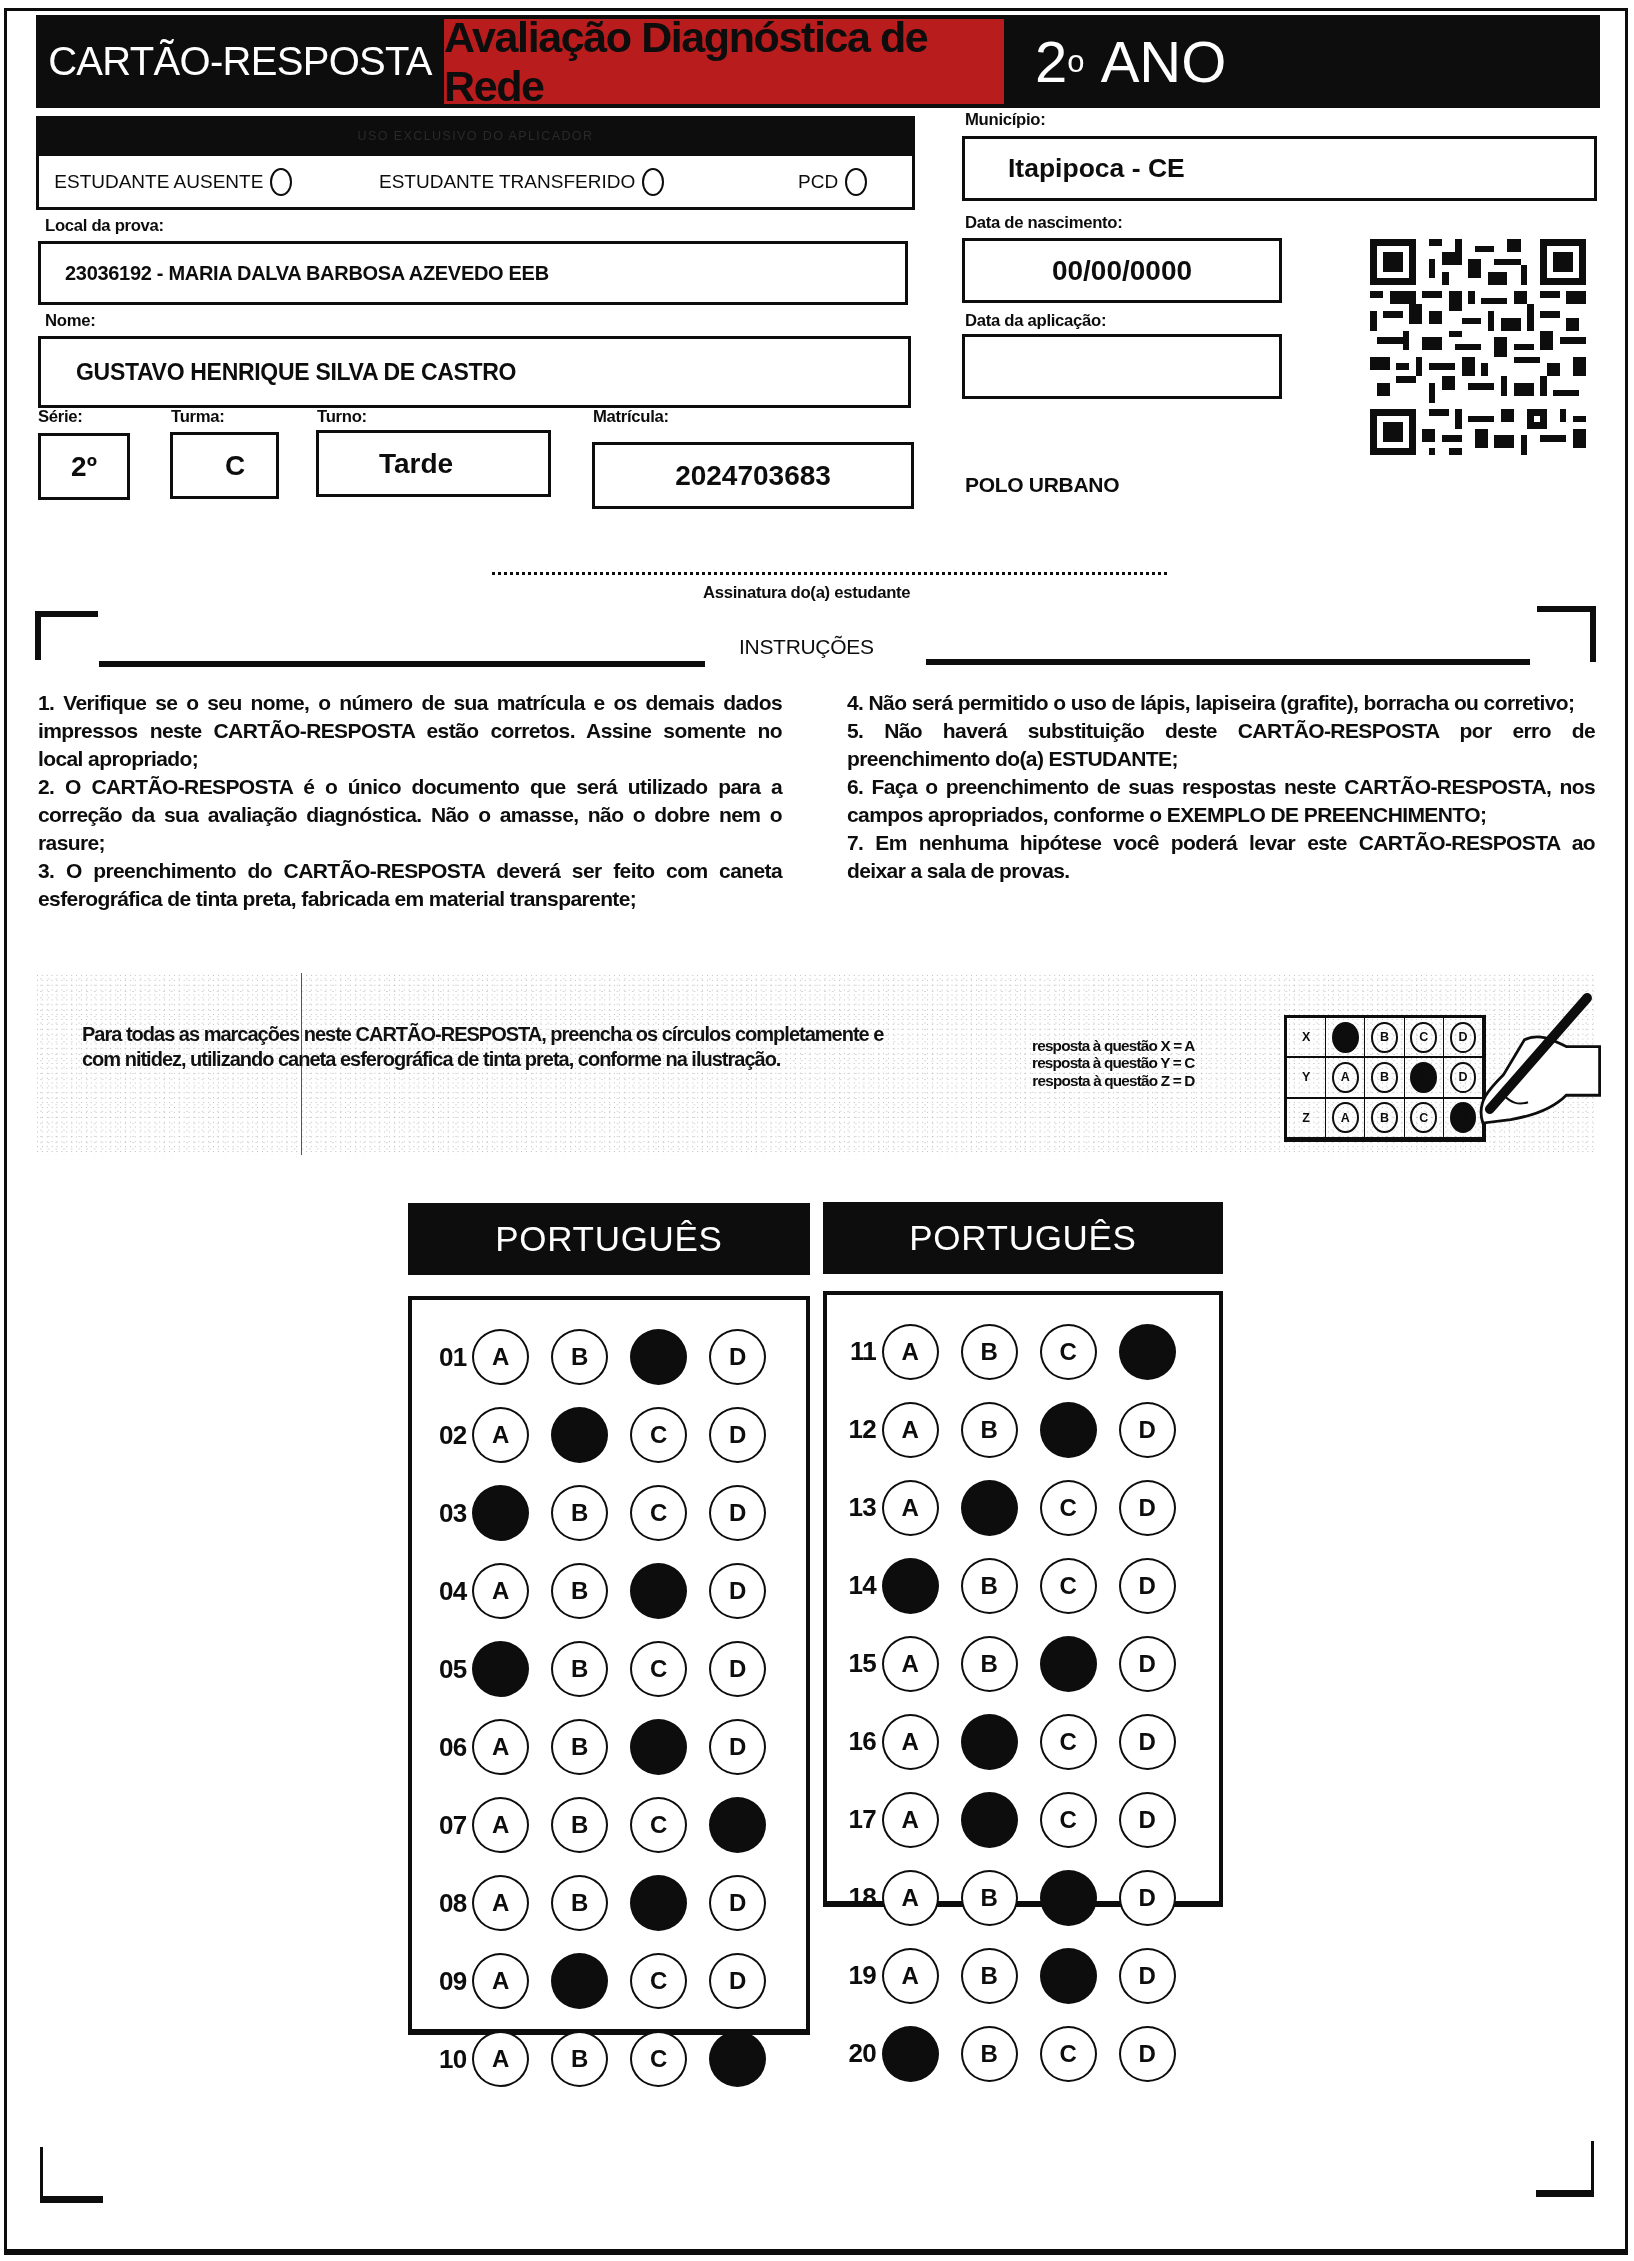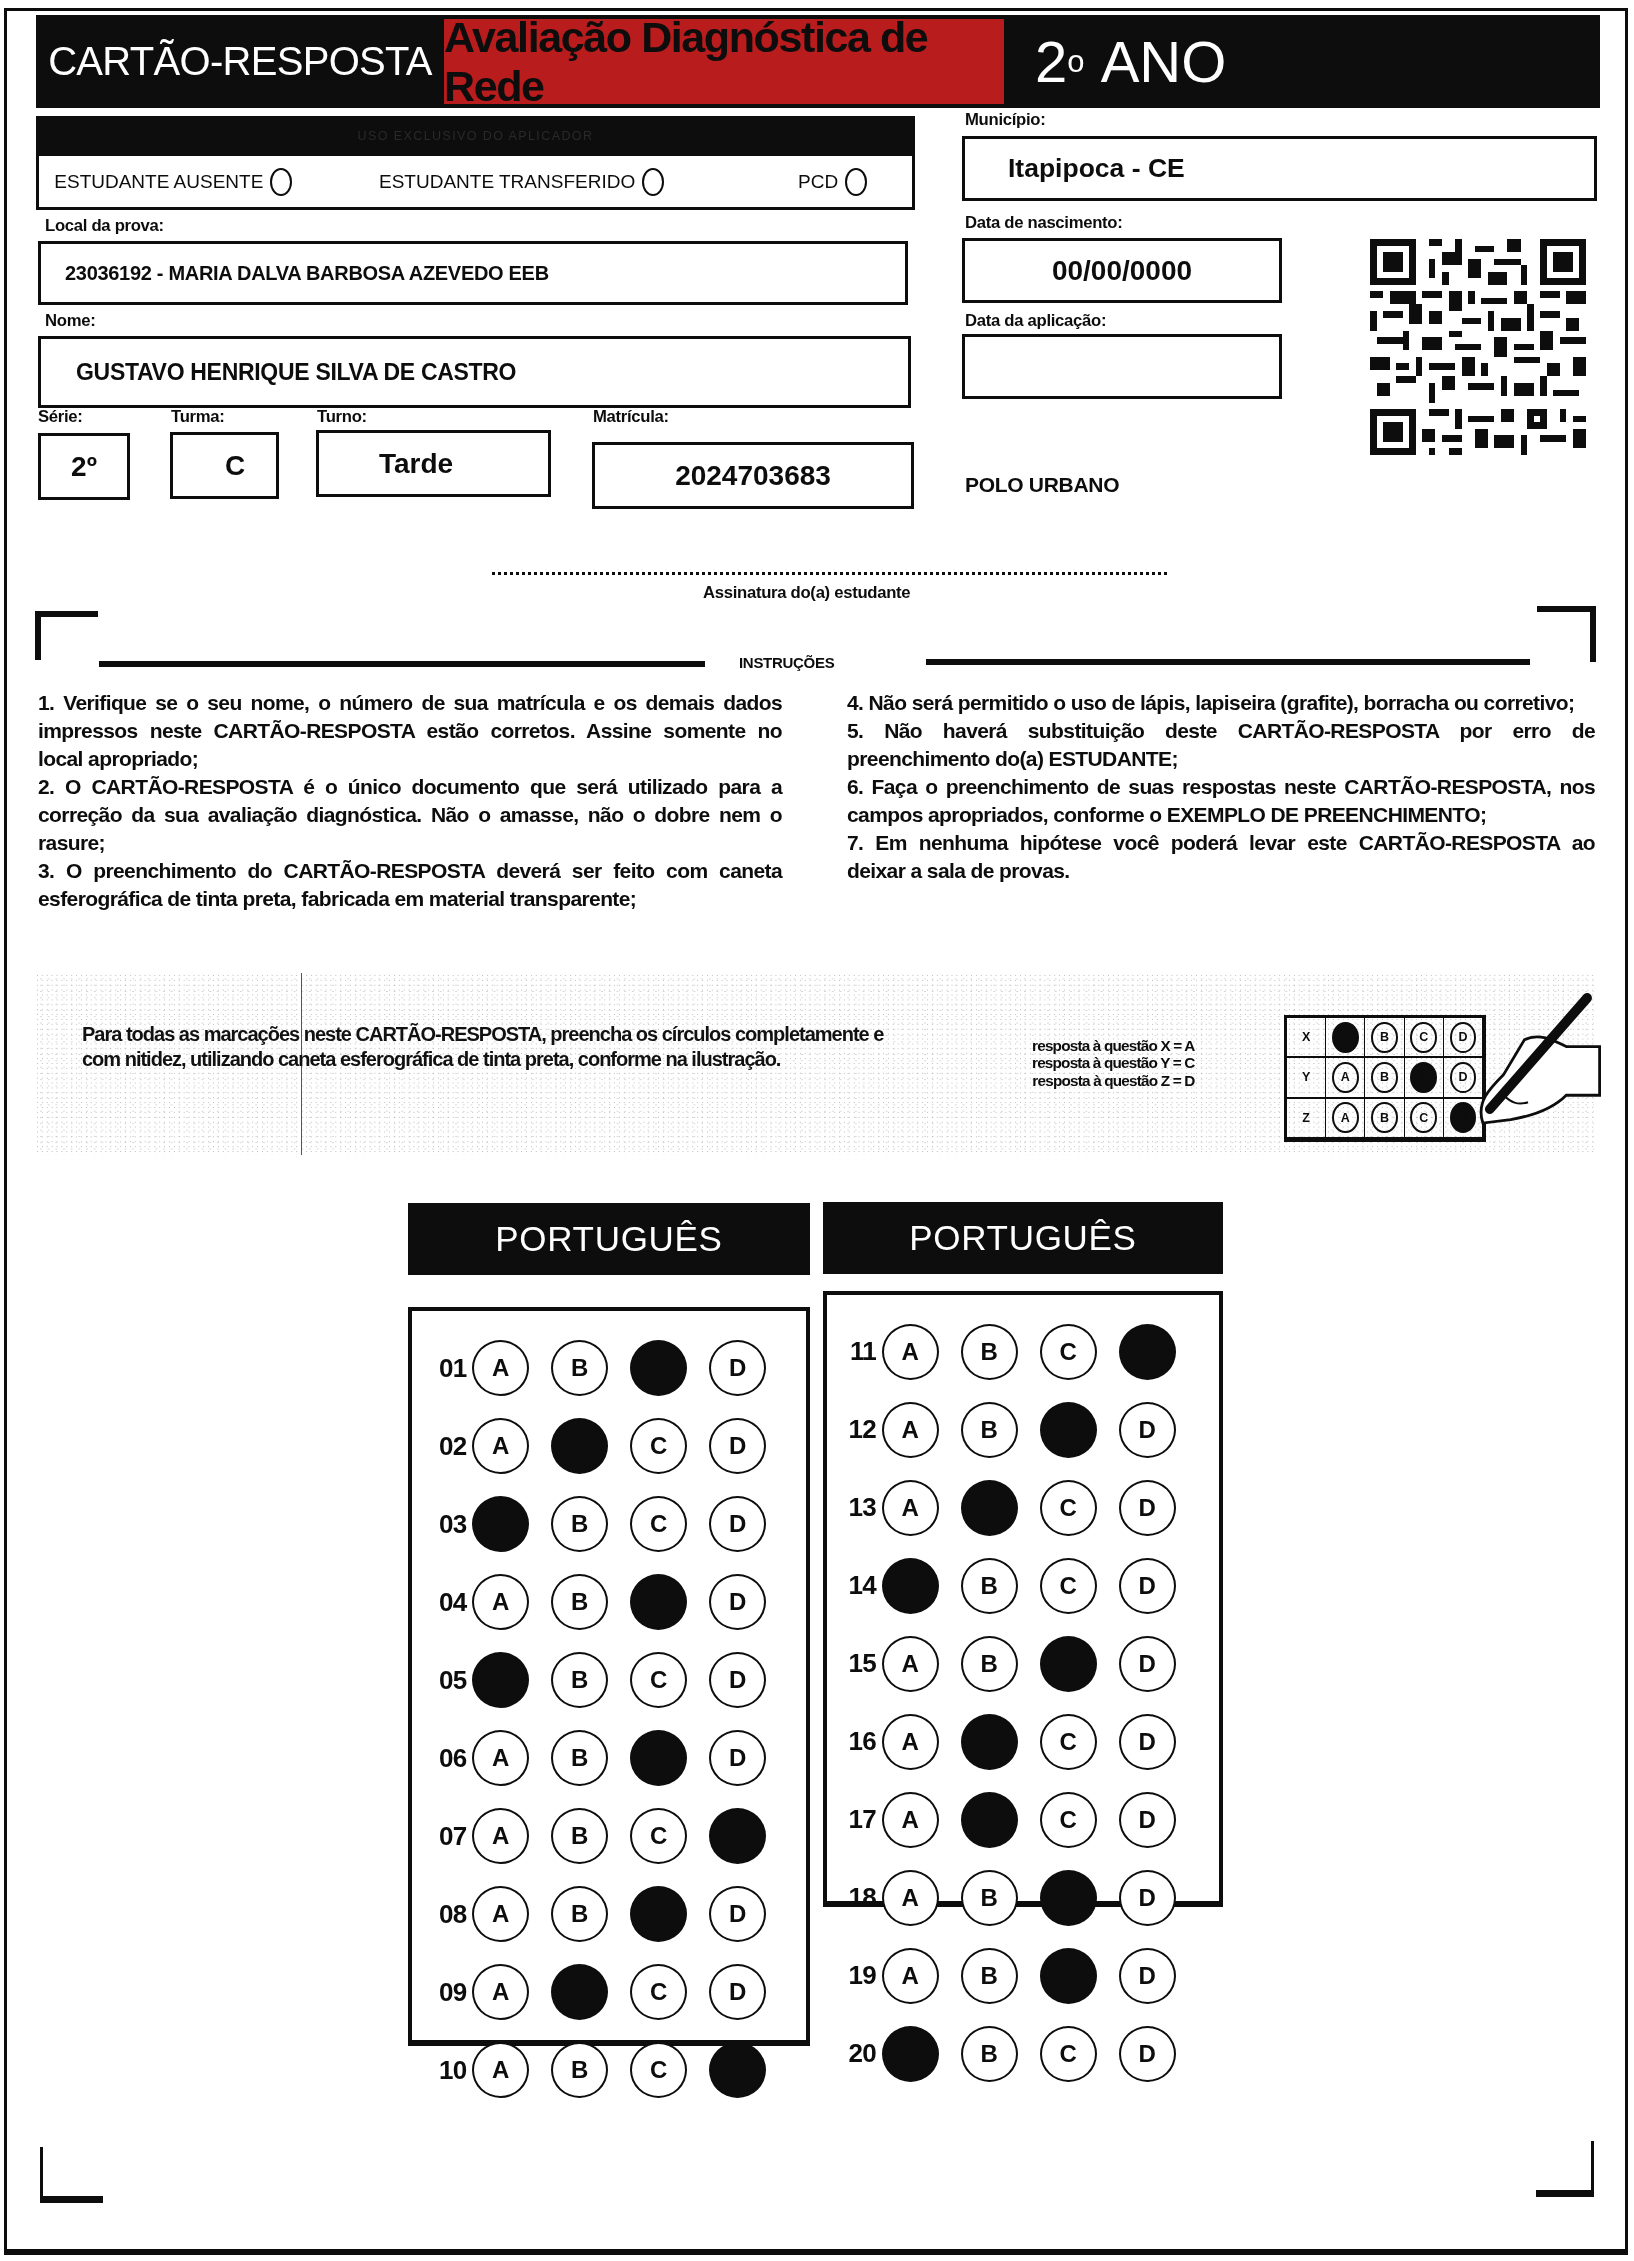--- a/index.html
+++ b/index.html
@@ -27,21 +27,21 @@
   .lbl { font-size: 16.7px; font-weight: bold; letter-spacing: -0.3px; }
   .box { border: 3.5px solid #0d0d0d; background: #fff; display: flex; align-items: center; }
 
   .qr { left: 1370px; top: 237px; width: 216px; height: 220px; }
 
   .sig-line { left: 492px; top: 572px; width: 675px; border-top: 3.5px dotted #0d0d0d; }
   .sig-lbl { left: 703px; top: 583px; font-size: 16.7px; font-weight: bold; letter-spacing: -0.3px; }
 
   .corner { background: #0d0d0d; }
 
-  .instr-title { left: 739px; top: 654px; font-size: 15px; font-weight: bold; letter-spacing: -0.3px; }
+  .instr-title { left: 739px; top: 635px; font-size: 21px; font-weight: normal; letter-spacing: -0.3px; }
   .instr-col { font-size: 21px; font-weight: bold; line-height: 28px; text-align: justify; letter-spacing: -0.6px; }
   .instr-col p { margin: 0; }
 
   .example { left: 35px; top: 973px; width: 1559px; height: 182px;
     background-image: radial-gradient(#bdbdbd 0.6px, transparent 0.8px), radial-gradient(#d4d4d4 0.6px, transparent 0.8px);
     background-size: 4.9px 4.9px, 7.7px 6.3px; background-position: 0 0, 2.1px 2.8px; }
   .ex-text { left: 82px; top: 1022px; width: 835px; font-size: 20px; font-weight: bold; line-height: 25px; letter-spacing: -1px; color: #111; }
   .ex-ans { left: 1032px; top: 1037px; font-size: 15.3px; font-weight: bold; line-height: 17.4px; letter-spacing: -0.8px; text-align: right; }
   .ex-grid { left: 1284px; top: 1015px; width: 202px; height: 127px; border: 3.5px solid #0d0d0d; display: grid; grid-template-columns: repeat(5, 1fr); grid-template-rows: repeat(3, 1fr); background: transparent; }
   .ex-cell { border-right: 1.4px solid #0d0d0d; border-bottom: 2.8px solid #0d0d0d; display: flex; align-items: center; justify-content: center; font-size: 12.5px; font-weight: bold; }
@@ -293,21 +293,21 @@
     </div>
 </div>
 <svg class="abs pen" viewBox="0 0 200 200">
   <path d="M30 190 C 20 160, 40 140, 60 120 L 90 70 C 110 60, 130 70, 150 80 L 198 80 L 198 150 L 150 150 C 130 170, 100 180, 70 185 Z" fill="#fff" stroke="#0d0d0d" stroke-width="4"></path>
   <line x1="40" y1="170" x2="180" y2="10" stroke="#0d0d0d" stroke-width="14" stroke-linecap="round"></line>
   <path d="M60 150 C 70 160, 80 165, 95 160" fill="none" stroke="#0d0d0d" stroke-width="3"></path>
 </svg>
 
 <div class="abs" style="left:408px;top:1203px;width:402px;">
   <div class="subj">PORTUGUÊS</div>
-  <div class="ans-box" style="margin-top:32px;height:739px;padding-left:5.6px;" id="grid0">
+  <div class="ans-box" style="margin-top:21px;height:739px;padding-left:5.6px;" id="grid0">
       <div class="ans-row">
         <span class="qnum">01</span>
         <span class="bub">A</span>
         <span class="bub">B</span>
         <span class="bub filled">C</span>
         <span class="bub">D</span>
       </div>
       <div class="ans-row">
         <span class="qnum">02</span>
         <span class="bub">A</span>

